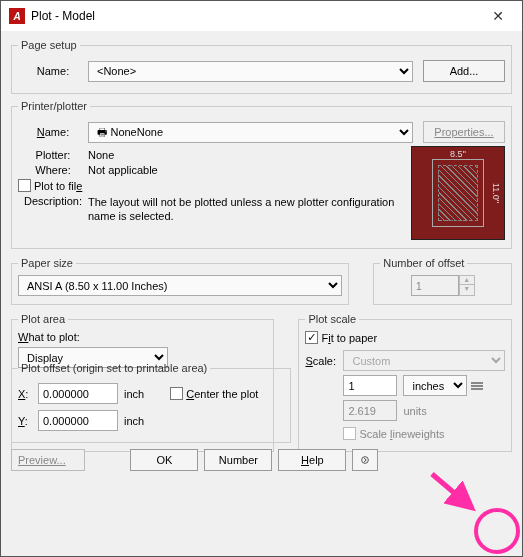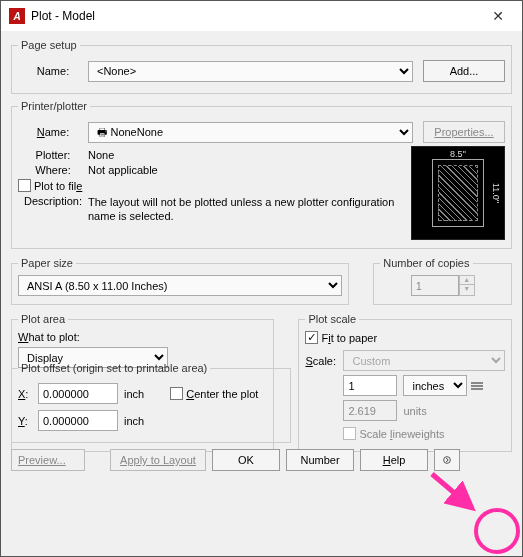--- a/index.html
+++ b/index.html
@@ -17,21 +17,21 @@
   .lbl u { text-decoration: underline; }
   .val { color: #000; }
   select, input[type=text] { height: 21px; border: 1px solid #aaa; background: #fff; padding: 1px 4px; font-size: 11px; }
   select { background: #fafafa; }
   input[disabled], select[disabled] { background: #f0f0f0; color: #888; }
   button.btn { height: 22px; border: 1px solid #999; background: #f5f5f5; padding: 0 8px; font-size: 11px; cursor: default; }
   button.btn:disabled { color: #888; border-color: #bbb; background: #f0f0f0; text-decoration: underline; }
   .checkbox { display: flex; align-items: center; gap: 3px; }
   .checkbox .box { width: 13px; height: 13px; border: 1px solid #777; background: #fff; display: flex; align-items: center; justify-content: center; font-size: 11px; line-height: 1; }
   .two-col { display: flex; gap: 24px; }
-  .paper-preview { width: 94px; height: 94px; background: #000000; border: 1px solid #222; float: right; margin-left: 6px; display: flex; align-items: center; justify-content: center; position: relative; }
+  .paper-preview { width: 94px; height: 94px; background: #7f1d1d; border: 1px solid #222; float: right; margin-left: 6px; display: flex; align-items: center; justify-content: center; position: relative; }
   .paper-preview .sheet { width: 52px; height: 68px; border: 1px solid #aaa; position: relative; }
   .paper-preview .hatch { position: absolute; inset: 5px; background: repeating-linear-gradient(45deg, transparent 0 3px, #888 3px 4px); border: 1px dashed #888; }
   .paper-preview .wlabel { position: absolute; top: 2px; left: 0; right: 0; text-align: center; color: #ddd; font-size: 9px; }
   .paper-preview .hlabel { position: absolute; right: 3px; top: 0; bottom: 0; writing-mode: vertical-rl; color: #ddd; font-size: 9px; text-align: center; }
   .bottom-row { display: flex; gap: 6px; margin-top: 4px; align-items: center; }
   .unit-gray { color: #888; }
   .grip { width: 12px; height: 12px; display: flex; flex-direction: column; justify-content: center; gap: 1px; margin-left: 4px; }
   .grip span { height: 2px; background: #888; }
   .annot { position: absolute; pointer-events: none; }
   .circle { width: 46px; height: 46px; border: 4px solid #ff2ea6; border-radius: 50%; }
@@ -103,21 +103,21 @@
     </fieldset>
 
     <div class="two-col">
       <fieldset style="flex:2.6">
         <legend>Paper size</legend>
         <select style="width:100%">
           <option>ANSI A (8.50 x 11.00 Inches)</option>
         </select>
       </fieldset>
       <fieldset style="flex:1">
-        <legend>Number of copies</legend>
+        <legend>Number of offset</legend>
         <div style="display:flex;justify-content:center">
           <input type="text" disabled="" style="width: 48px; text-align: left;" value="1">
           <div style="display:flex;flex-direction:column;border:1px solid #bbb">
             <div style="width:14px;height:9px;border-bottom:1px solid #bbb;background:#eee;font-size:7px;text-align:center;color:#aaa">▲</div>
             <div style="width:14px;height:9px;background:#eee;font-size:7px;text-align:center;color:#aaa">▼</div>
           </div>
         </div>
       </fieldset>
     </div>
 
@@ -187,21 +187,20 @@
         <div style="width:20px"><u>Y</u>:</div>
         <input type="text" style="width: 80px;" value="0.000000">
         <div style="width:6px"></div>
         <span>inch</span>
       </div>
     </fieldset>
 
     <div class="bottom-row">
       <button class="btn" disabled="" style="width:74px;text-align:left;padding-left:6px"><u>P</u>review...</button>
       <div style="flex:0.2"></div>
-      <button class="btn" disabled="" style="width:96px">Apply to Layout</button>
       <button class="btn" style="width:68px">OK</button>
       <button class="btn" style="width:68px">Number</button>
       <button class="btn" style="width:68px"><u>H</u>elp</button>
       <button class="btn" style="width:26px;display:flex;align-items:center;justify-content:center">
         <svg width="10" height="10" viewBox="0 0 10 10">
             <circle cx="5" cy="5" r="4.2" fill="none" stroke="#333" stroke-width="1"></circle>
             <path d="M4 2.5 L6.5 5 L4 7.5" fill="none" stroke="#333" stroke-width="1.2"></path>
           </svg>
       </button>
     </div>

